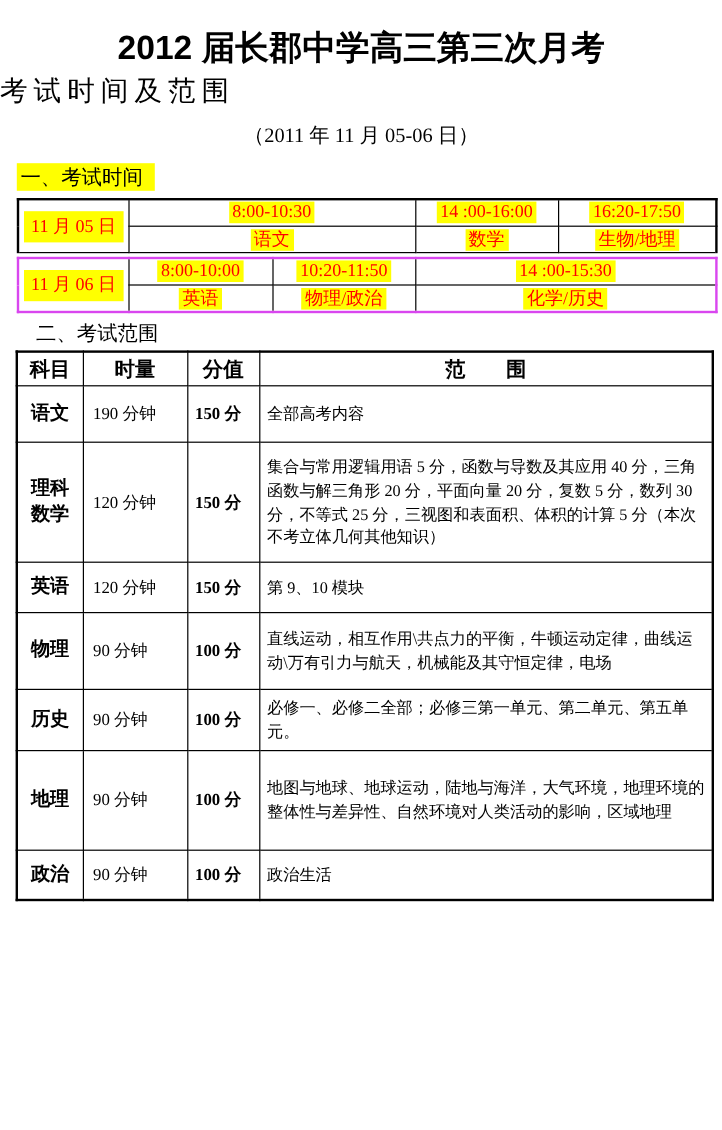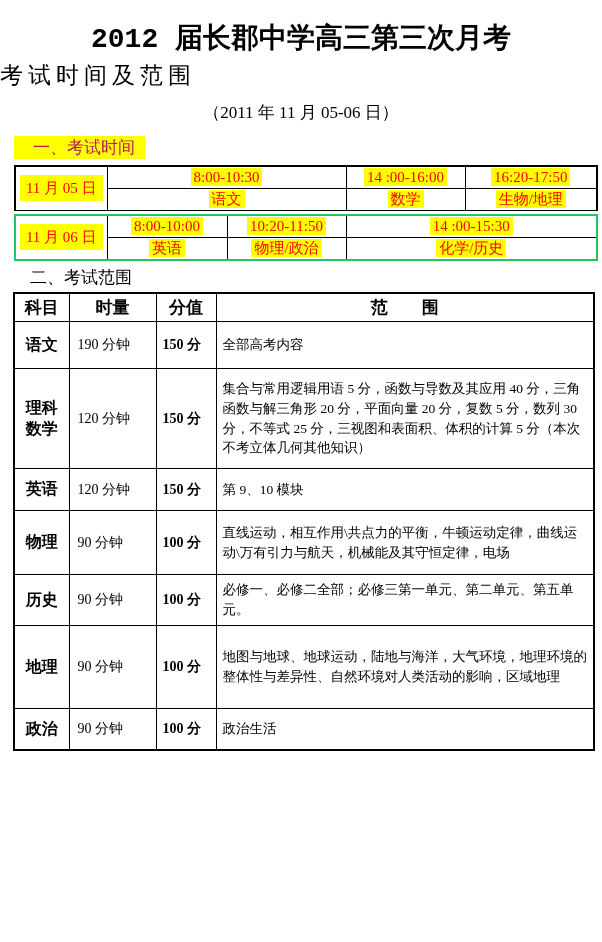--- a/index.html
+++ b/index.html
@@ -4,33 +4,33 @@
 <style>
   html,body{margin:0;padding:0;background:#ffffff;}
   .page{
     width:602px;min-height:942px;background:#fff;box-sizing:border-box;
     padding-top:22px;color:#000;
     font-family:"Liberation Serif","DejaVu Serif",serif;
   }
   
   .t1{margin:0;text-align:center;font-size:27px;font-weight:normal;letter-spacing:3px;line-height:34px;}
   .t2{margin:0;text-align:center;font-size:28px;font-weight:bold;line-height:36px;
-      font-family:Liberation Mono, monospace;}
+      font-family:Liberation Sans, sans-serif;}
   .t3{margin:4px 0 0 0;text-align:left;font-size:23px;font-weight:normal;letter-spacing:5px;line-height:28px;}
   .t4{margin:12px 0 0 0;text-align:center;font-size:17px;line-height:22px;}
   
   .sec1{margin:13px 0 7px 14px;}
-  .hl-red{background:#FFFF00;color:#be185d;font-size:17px;line-height:21px;padding:2px 10px 2px 19px;}
+  .hl-red{background:#FFFF00;color:#000000;font-size:17px;line-height:21px;padding:2px 10px 2px 3px;}
   .sec2{margin:6px 0 4px 30px;font-size:17px;line-height:21px;}
   
   .sched{border-collapse:collapse;margin-left:14px;table-layout:fixed;width:582px;}
   .sched td{border:1px solid #000;text-align:center;vertical-align:middle;height:21px;
             font-size:15px;padding:0;overflow:hidden;}
   .sched1{border:2px solid #000;border-bottom-width:1px;}
-  .sched2{border:2px solid #22c55e;margin-top:3px;padding-left:36px;}
+  .sched2{border:2px solid #d946ef;margin-top:3px;padding-left:36px;}
   .sched .hl{background:#FFFF00;color:#FF0000;padding:1px 3px;white-space:nowrap;}
   .sched td.datecell .hl{padding:5px 6px;}
   
   .scope{border-collapse:collapse;border:2px solid #000;margin-left:13px;table-layout:fixed;width:580px;}
   .scope th,.scope td{border:1px solid #000;vertical-align:middle;padding:0;}
   .scope th{font-size:17px;font-weight:bold;height:27px;text-align:center;}
   .scope td.subj{font-size:16px;font-weight:bold;text-align:center;padding:0 6px;line-height:1.3;}
   .scope td.dur{font-size:14px;text-align:left;padding-left:8px;white-space:nowrap;}
   .scope td.score{font-size:14px;text-align:left;padding-left:6px;white-space:nowrap;font-weight:bold;}
   .scope td.range{font-size:13.5px;text-align:left;padding:3px 6px;line-height:1.45;}

